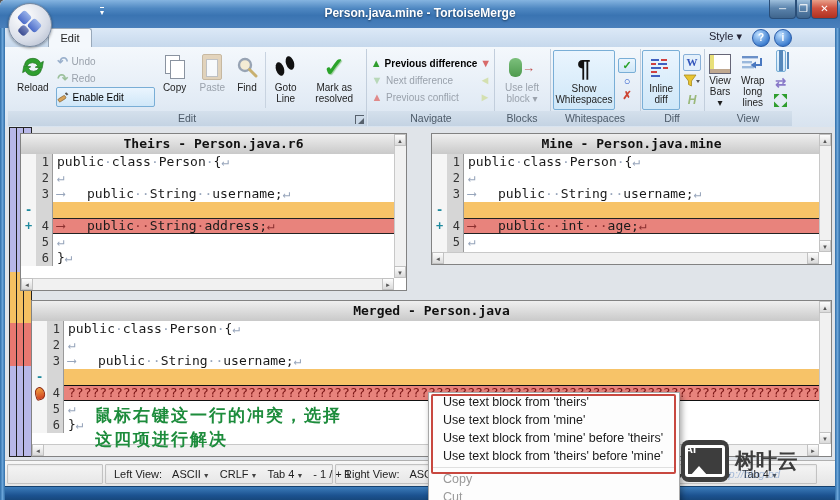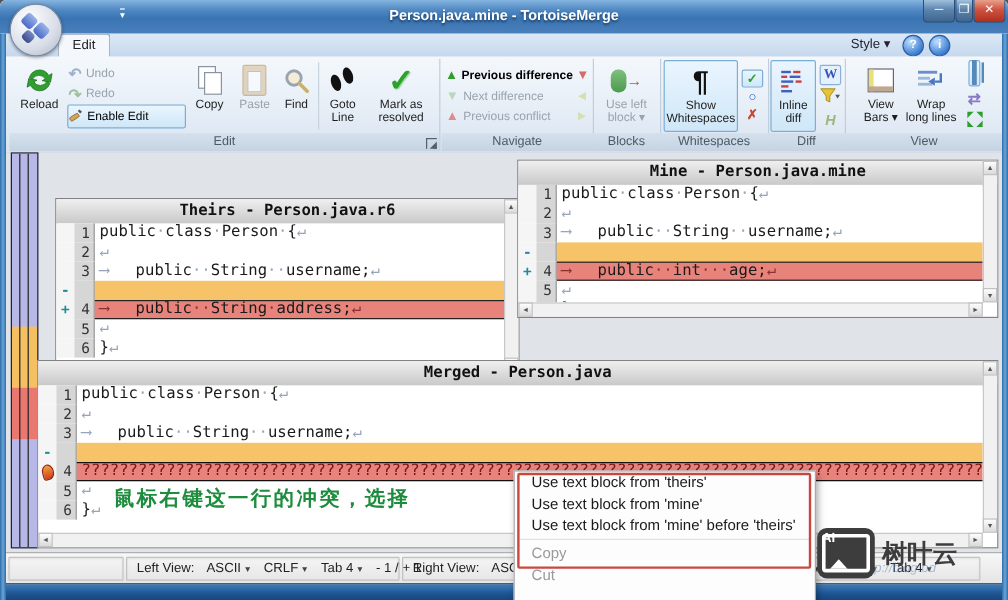--- a/index.html
+++ b/index.html
@@ -321,21 +321,21 @@
               <polygon points="1,1 13,1 8.5,7 8.5,12 5.5,10.5 5.5,7" fill="#e8c430" stroke="#a88a20" stroke-width=".8"></polygon>
               <polygon points="13,6 17,6 15,9" fill="#555"></polygon>
             </svg>
           </span>
           <span class="glyph dis" style="font-style:italic;font-size:12px;color:#9ab87a;">H</span>
         </div>
       </div>
       <div class="rg-label">Diff</div>
     </div>
 
-    <div class="rgroup" style="left:704px;width:88px;border-right:none;padding-left:44px;">
+    <div class="rgroup" style="left:704px;width:88px;border-right:none;">
       <div class="rg-body" style="justify-content:center;gap:1px;">
         <div class="rb-big" style="width:34px;">
           <span class="icz">
               <span class="ic-viewbars"></span>
             </span>
           <span><span>View Bars</span> ▾</span>
         </div>
         <div class="rb-big" style="width:44px;">
           <span class="icz">
             <svg width="24" height="18" viewBox="0 0 24 18">
@@ -369,21 +369,21 @@
 
   <div id="locator">
       <div class="band" style="top: 238px; height: 90px; background: rgb(184, 184, 232);"></div>
       <div class="band" style="top: 195px; height: 43px; background: rgb(232, 120, 112);"></div>
       <div class="band" style="top: 144px; height: 51px; background: rgb(245, 192, 98);"></div>
       <div class="band" style="top: 0px; height: 144px; background: rgb(184, 184, 232);"></div>
     <span class="col" style="left:6px;"></span>
       <span class="col" style="left:13px;"></span>
   </div>
 
-  <div class="pane" style="left:46px;top:133px;width:387px;height:158px;margin-top:32px;">
+  <div class="pane" style="left:20px;top:133px;width:387px;height:158px;">
     <div class="pane-hd">Theirs - Person.java.r6</div>
     <div class="pane-body" id="body-theirs">
         <div class="crow normal">
           <span class="marker"></span>
           <span class="ln">1</span>
           <span class="code">public<span class="ws">·</span>class<span class="ws">·</span>Person<span class="ws">·</span>{<span class="ws">↵</span></span>
         </div>
         <div class="crow normal">
           <span class="marker"></span>
           <span class="ln">2</span>
@@ -518,27 +518,29 @@
       <span class="sa v2">▼</span>
     </div>
     <div class="hscroll">
       <span class="sa h1">◄</span>
       <span class="sa h2">►</span>
     </div>
   </div>
 
   <div id="annot">
     <div>鼠标右键这一行的冲突，选择</div>
+    <div>这四项进行解决</div>
   </div>
 
   <div id="ctxmenu">
     <div id="ctx-items">
         <div class="mi">Use text block from 'theirs'</div>
         <div class="mi">Use text block from 'mine'</div>
         <div class="mi">Use text block from 'mine' before 'theirs'</div>
+        <div class="mi">Use text block from 'theirs' before 'mine'</div>
         <div class="msep"></div>
         <div class="mi dis">Copy</div>
         <div class="mi dis">Cut</div>
       </div>
     <div id="redbox"></div>
   </div>
 
   <div id="statusbar">
     <div class="st-sec" style="left:2px;width:96px;"></div>
     <div class="st-sec" style="left:100px;width:228px;">

